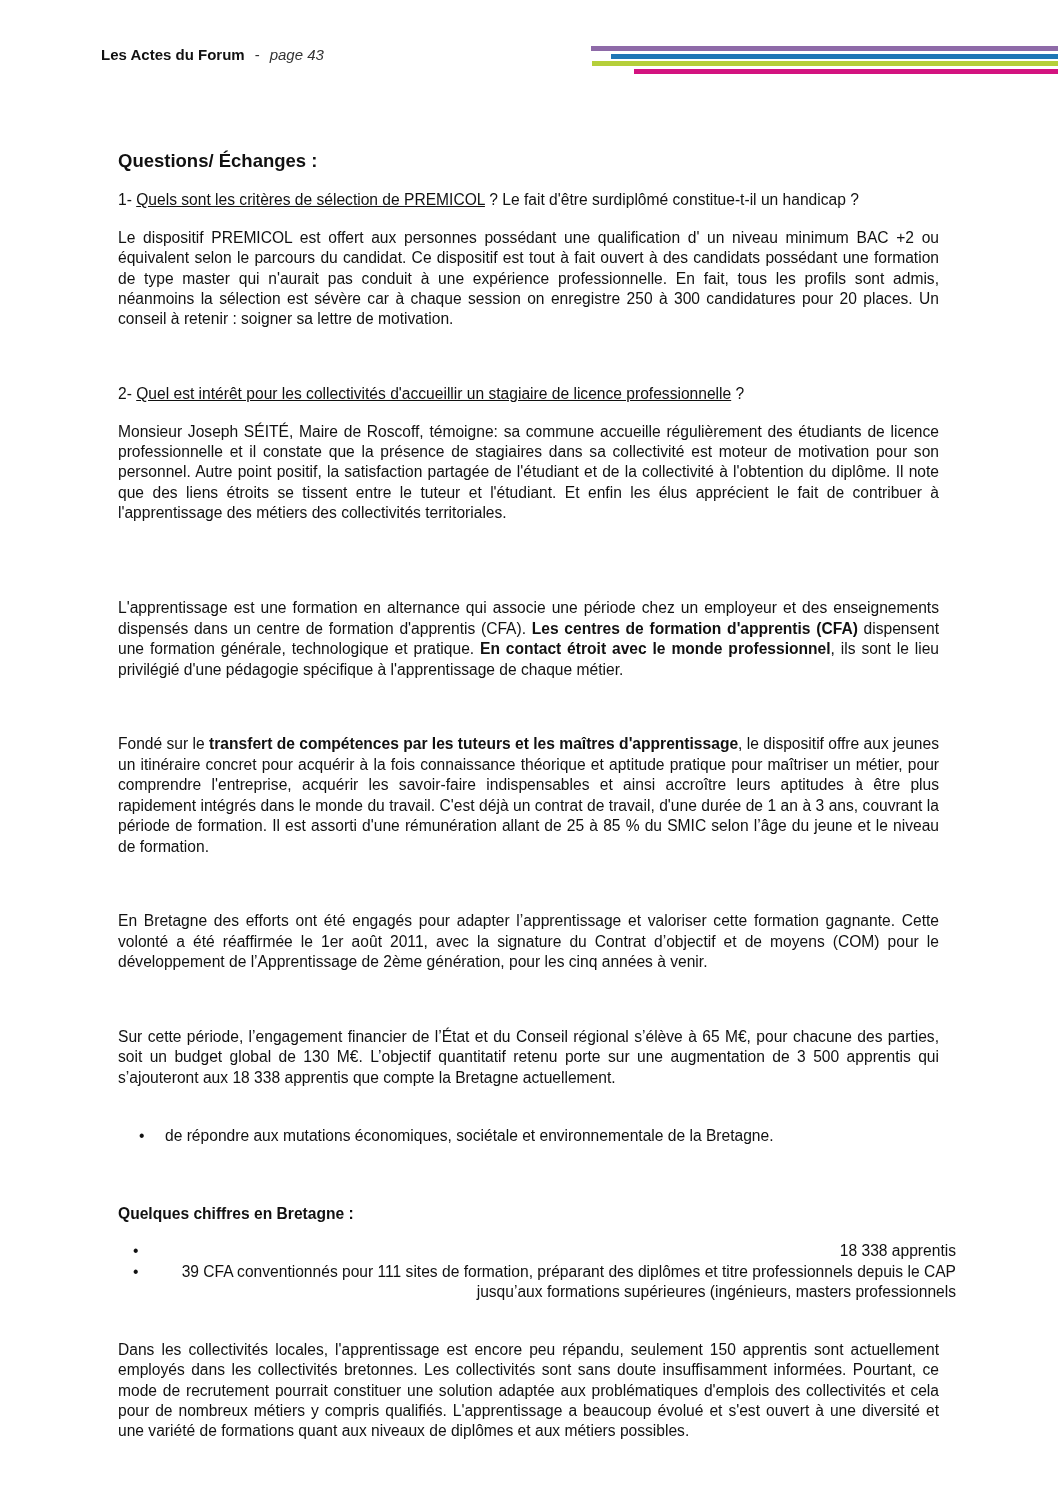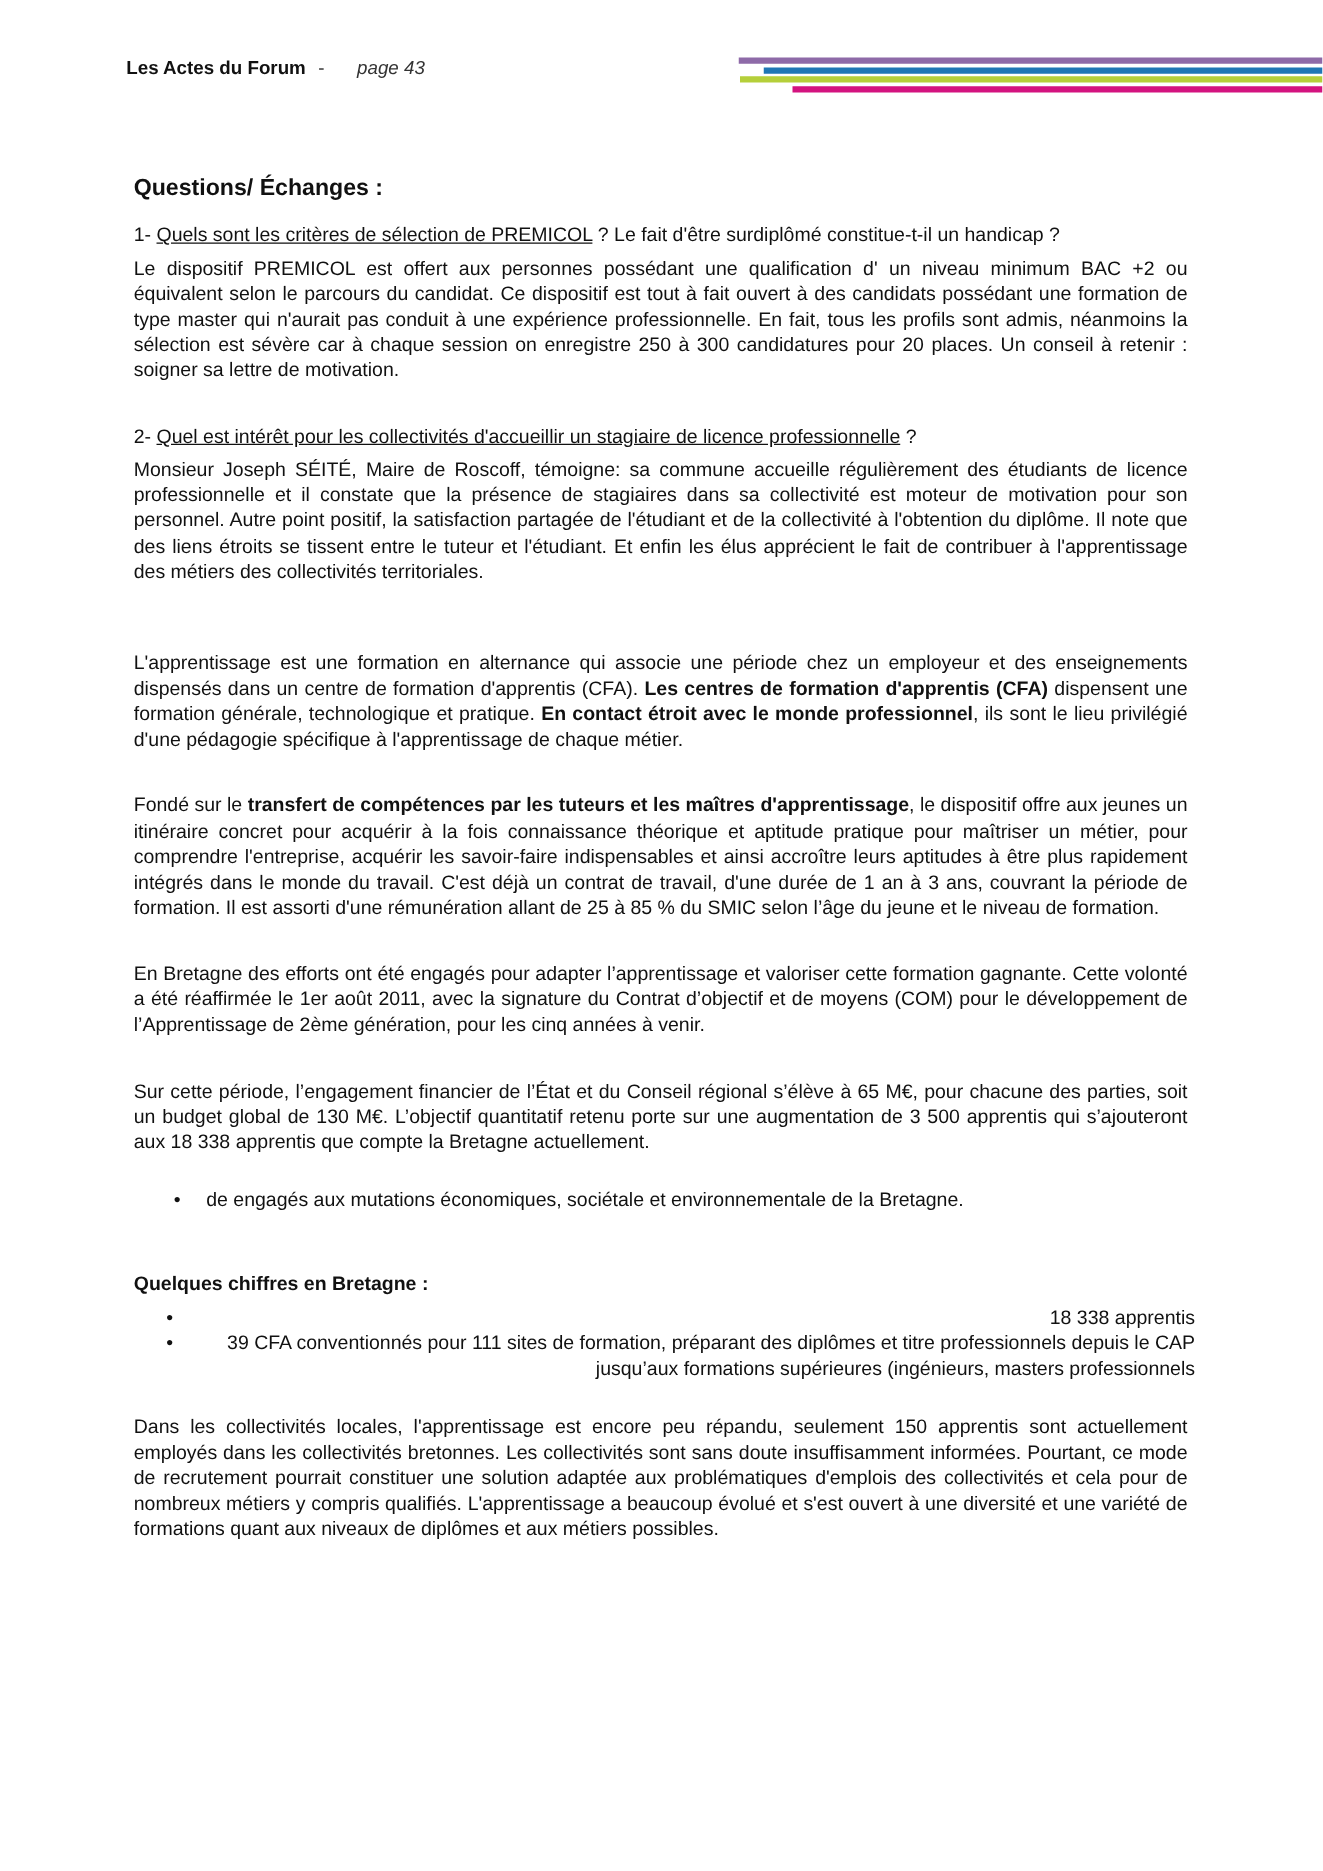--- a/index.html
+++ b/index.html
@@ -1,25 +1,25 @@
 <!DOCTYPE html>
 <html><head>
 <meta charset="utf-8">
 <style>
   html, body { margin: 0; padding: 0; background: #ffffff; }
   body { width: 1058px; height: 1497px; position: relative; overflow: hidden;
          font-family: "Liberation Sans", sans-serif; color: #111; }
   .header-title { position: absolute; left: 101px; top: 46px; font-size: 15px; }
   .header-title b { font-weight: bold; }
   .header-title .sep { margin: 0 10px; color: #333; }
-  .header-title i { color: #333; margin-left: 16px; }
+  .header-title i { color: #333; }
   .bar { position: absolute; height: 5px; right: 0; }
   .content { position: absolute; left: 101px; top: 134px; width: 855px;
              font-size: 15.6px; line-height: 20.4px; text-align: justify; }
-  .content p { margin: 6px; }
+  .content p { margin: 17px; }
   .h1 { font-weight: bold; font-size: 18.5px; margin-bottom: 19px !important; }
   .gap { height: 20.4px; }
   .gap2 { height: 40.8px; }
   .u { text-decoration: underline; }
   b { font-weight: bold; }
   ul.bullets { margin: 0; padding: 0; list-style: none; }
   ul.bullets li { position: relative; padding-left: 64px; }
   ul.bullets li::before { content: "\2022"; position: absolute; left: 38px; }
   ul.b2 li { padding-left: 64px; text-align: right; }
   ul.b2 li::before { left: 32px; }
@@ -53,21 +53,21 @@
   <p><span>Fondé sur le </span><b>transfert de compétences par les tuteurs et les maîtres d'apprentissage</b><span>, le dispositif offre aux jeunes un itinéraire concret pour acquérir à la fois connaissance théorique et aptitude pratique pour maîtriser un métier, pour comprendre l'entreprise, acquérir les savoir-faire indispensables et ainsi accroître leurs aptitudes à être plus rapidement intégrés dans le monde du travail. C'est déjà un contrat de travail, d'une durée de 1 an à 3 ans, couvrant la période de formation. Il est assorti d'une rémunération allant de 25 à 85 % du SMIC selon l’âge du jeune et le niveau de formation.</span></p>
   <div class="gap"></div>
 
   <p>En Bretagne des efforts ont été engagés pour adapter l’apprentissage et valoriser cette formation gagnante. Cette volonté a été réaffirmée le 1er août 2011, avec la signature du Contrat d’objectif et de moyens (COM) pour le développement de l’Apprentissage de 2ème génération, pour les cinq années à venir.</p>
   <div class="gap"></div>
 
   <p>Sur cette période, l’engagement financier de l’État et du Conseil régional s’élève à 65 M€, pour chacune des parties, soit un budget global de 130 M€. L’objectif quantitatif retenu porte sur une augmentation de 3 500 apprentis qui s’ajouteront aux 18 338 apprentis que compte la Bretagne actuellement.</p>
   <div class="gap"></div>
 
   <ul class="bullets">
-    <li>de engagés aux mutations économiques, sociétale et environnementale de la Bretagne.</li>
+    <li>de répondre aux mutations économiques, sociétale et environnementale de la Bretagne.</li>
   </ul>
   <div class="gap2"></div>
 
   <p><b>Quelques chiffres en Bretagne :</b></p>
   <ul class="bullets b2">
     <li>18 338 apprentis</li>
     <li>39 CFA conventionnés pour 111 sites de formation, préparant des diplômes et titre professionnels depuis le CAP jusqu’aux formations supérieures (ingénieurs, masters professionnels</li>
   </ul>
   <div class="gap"></div>
 

